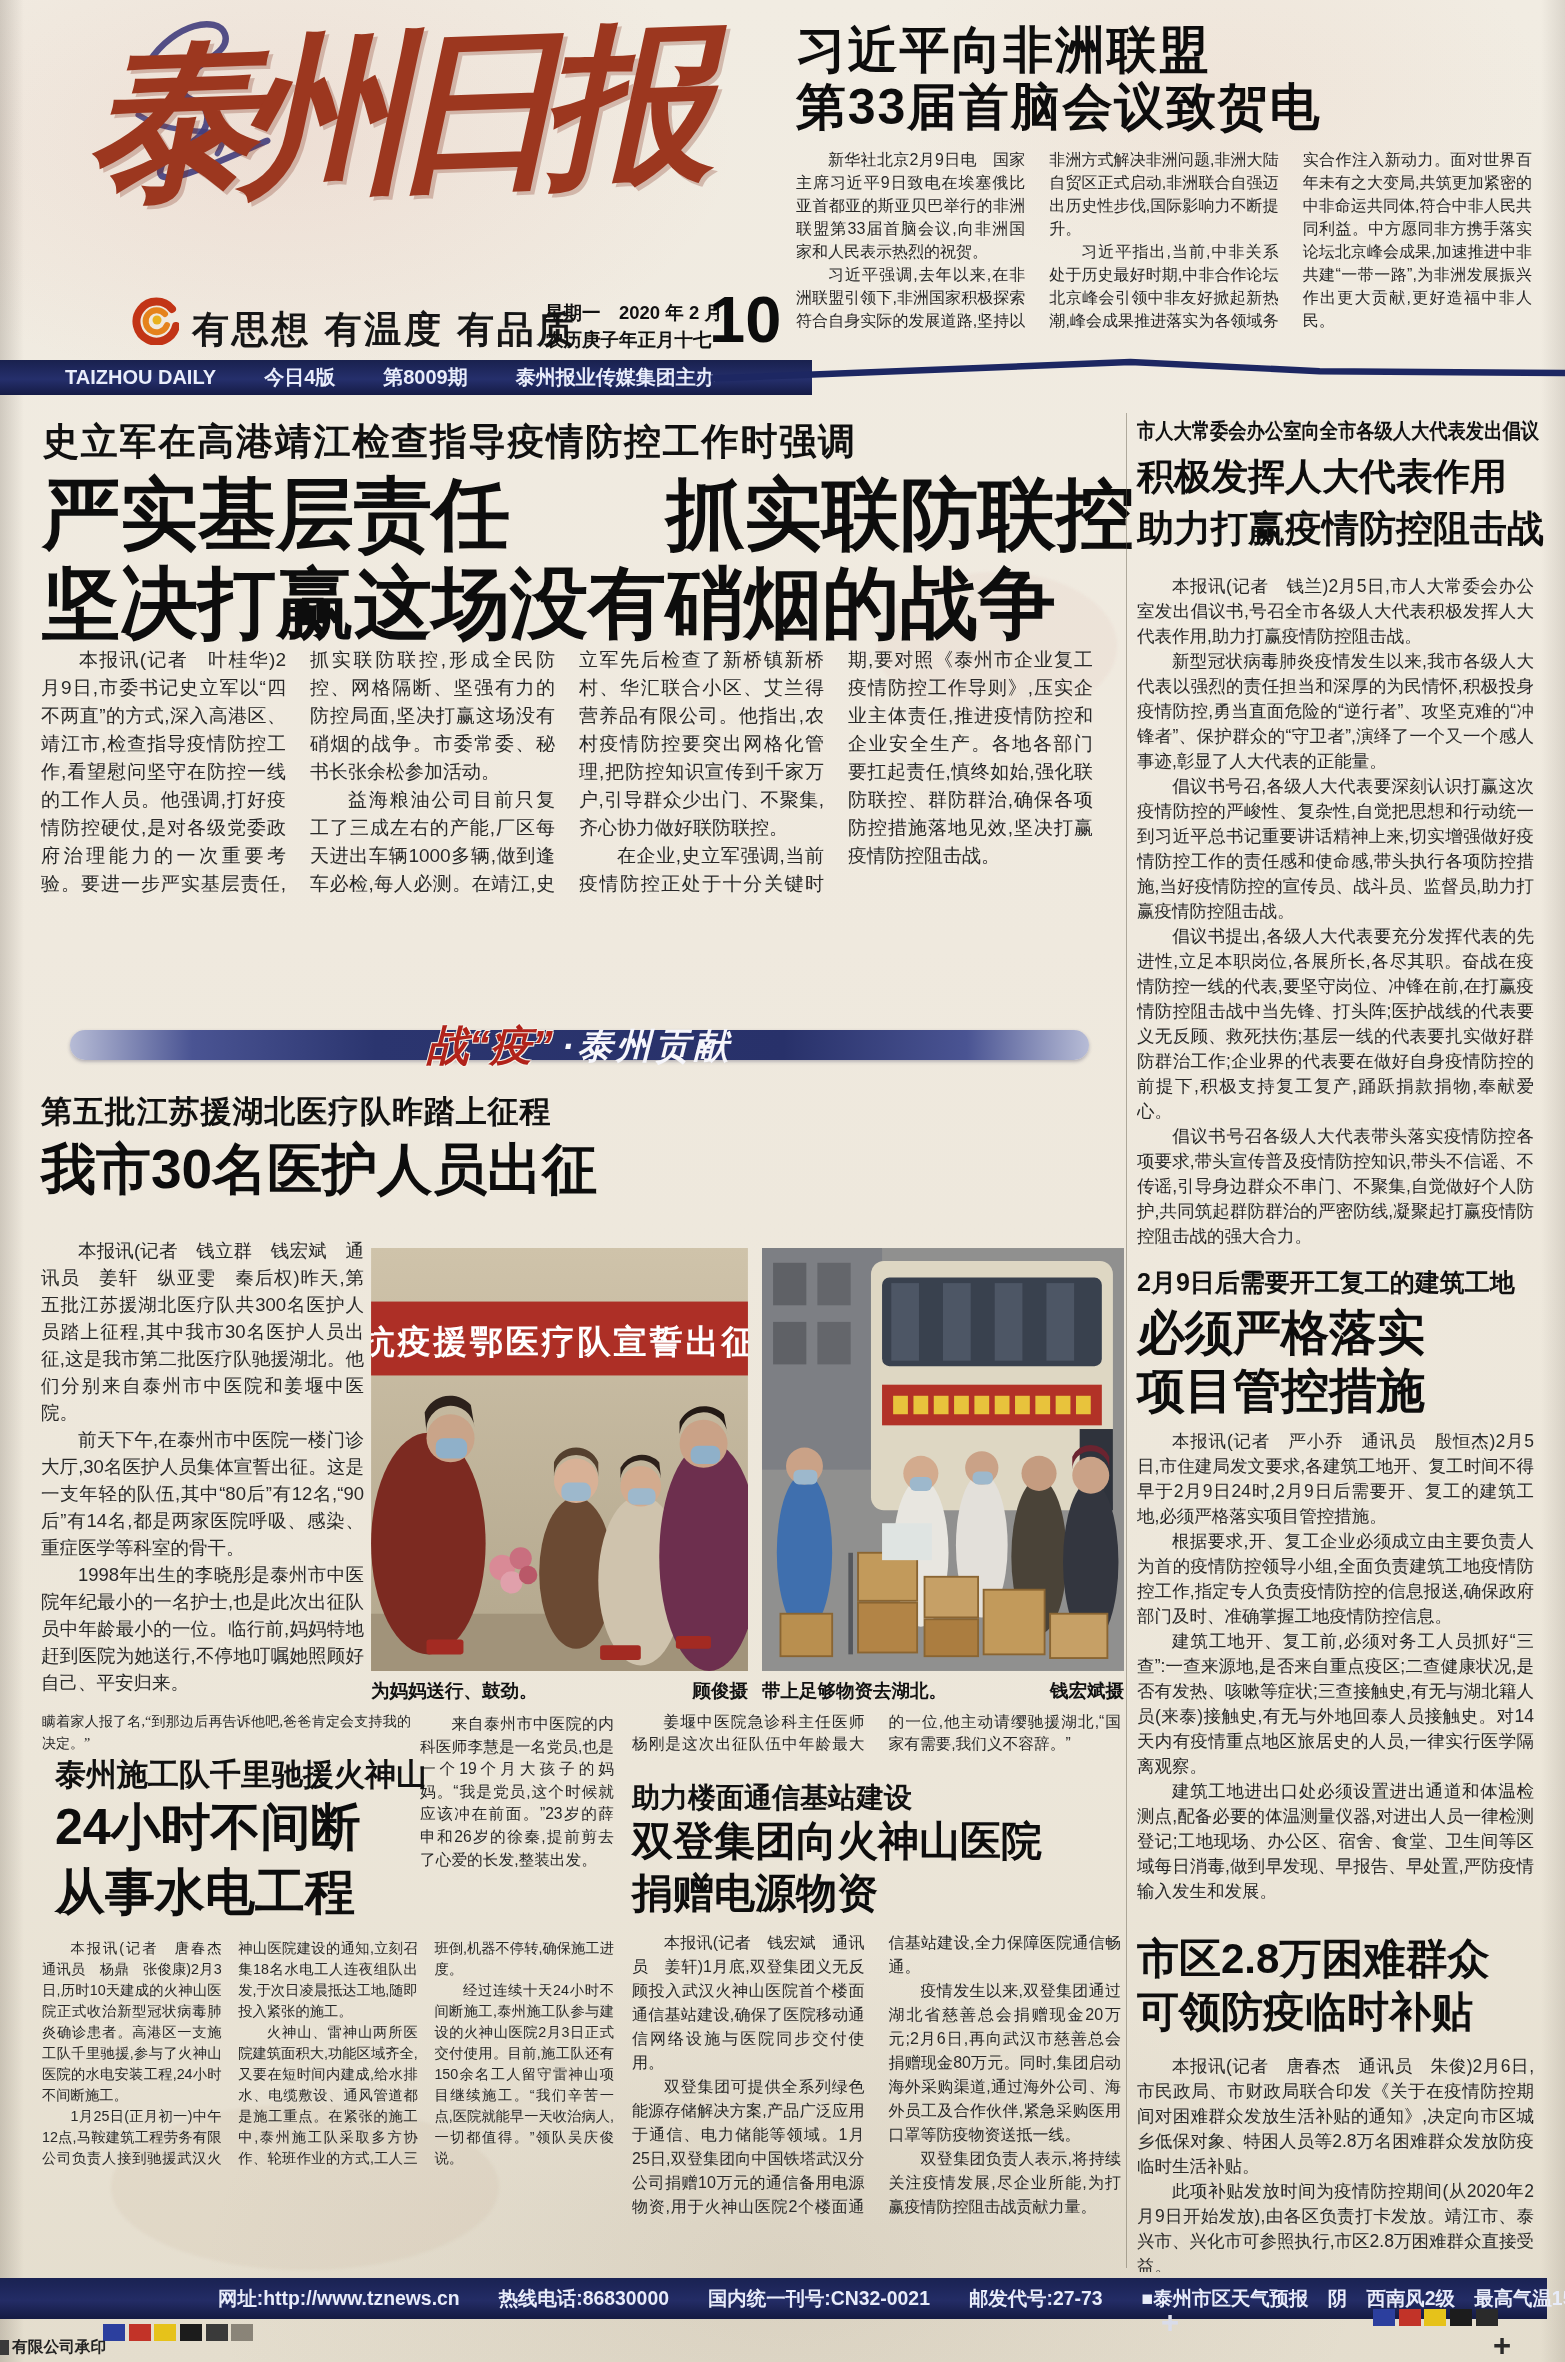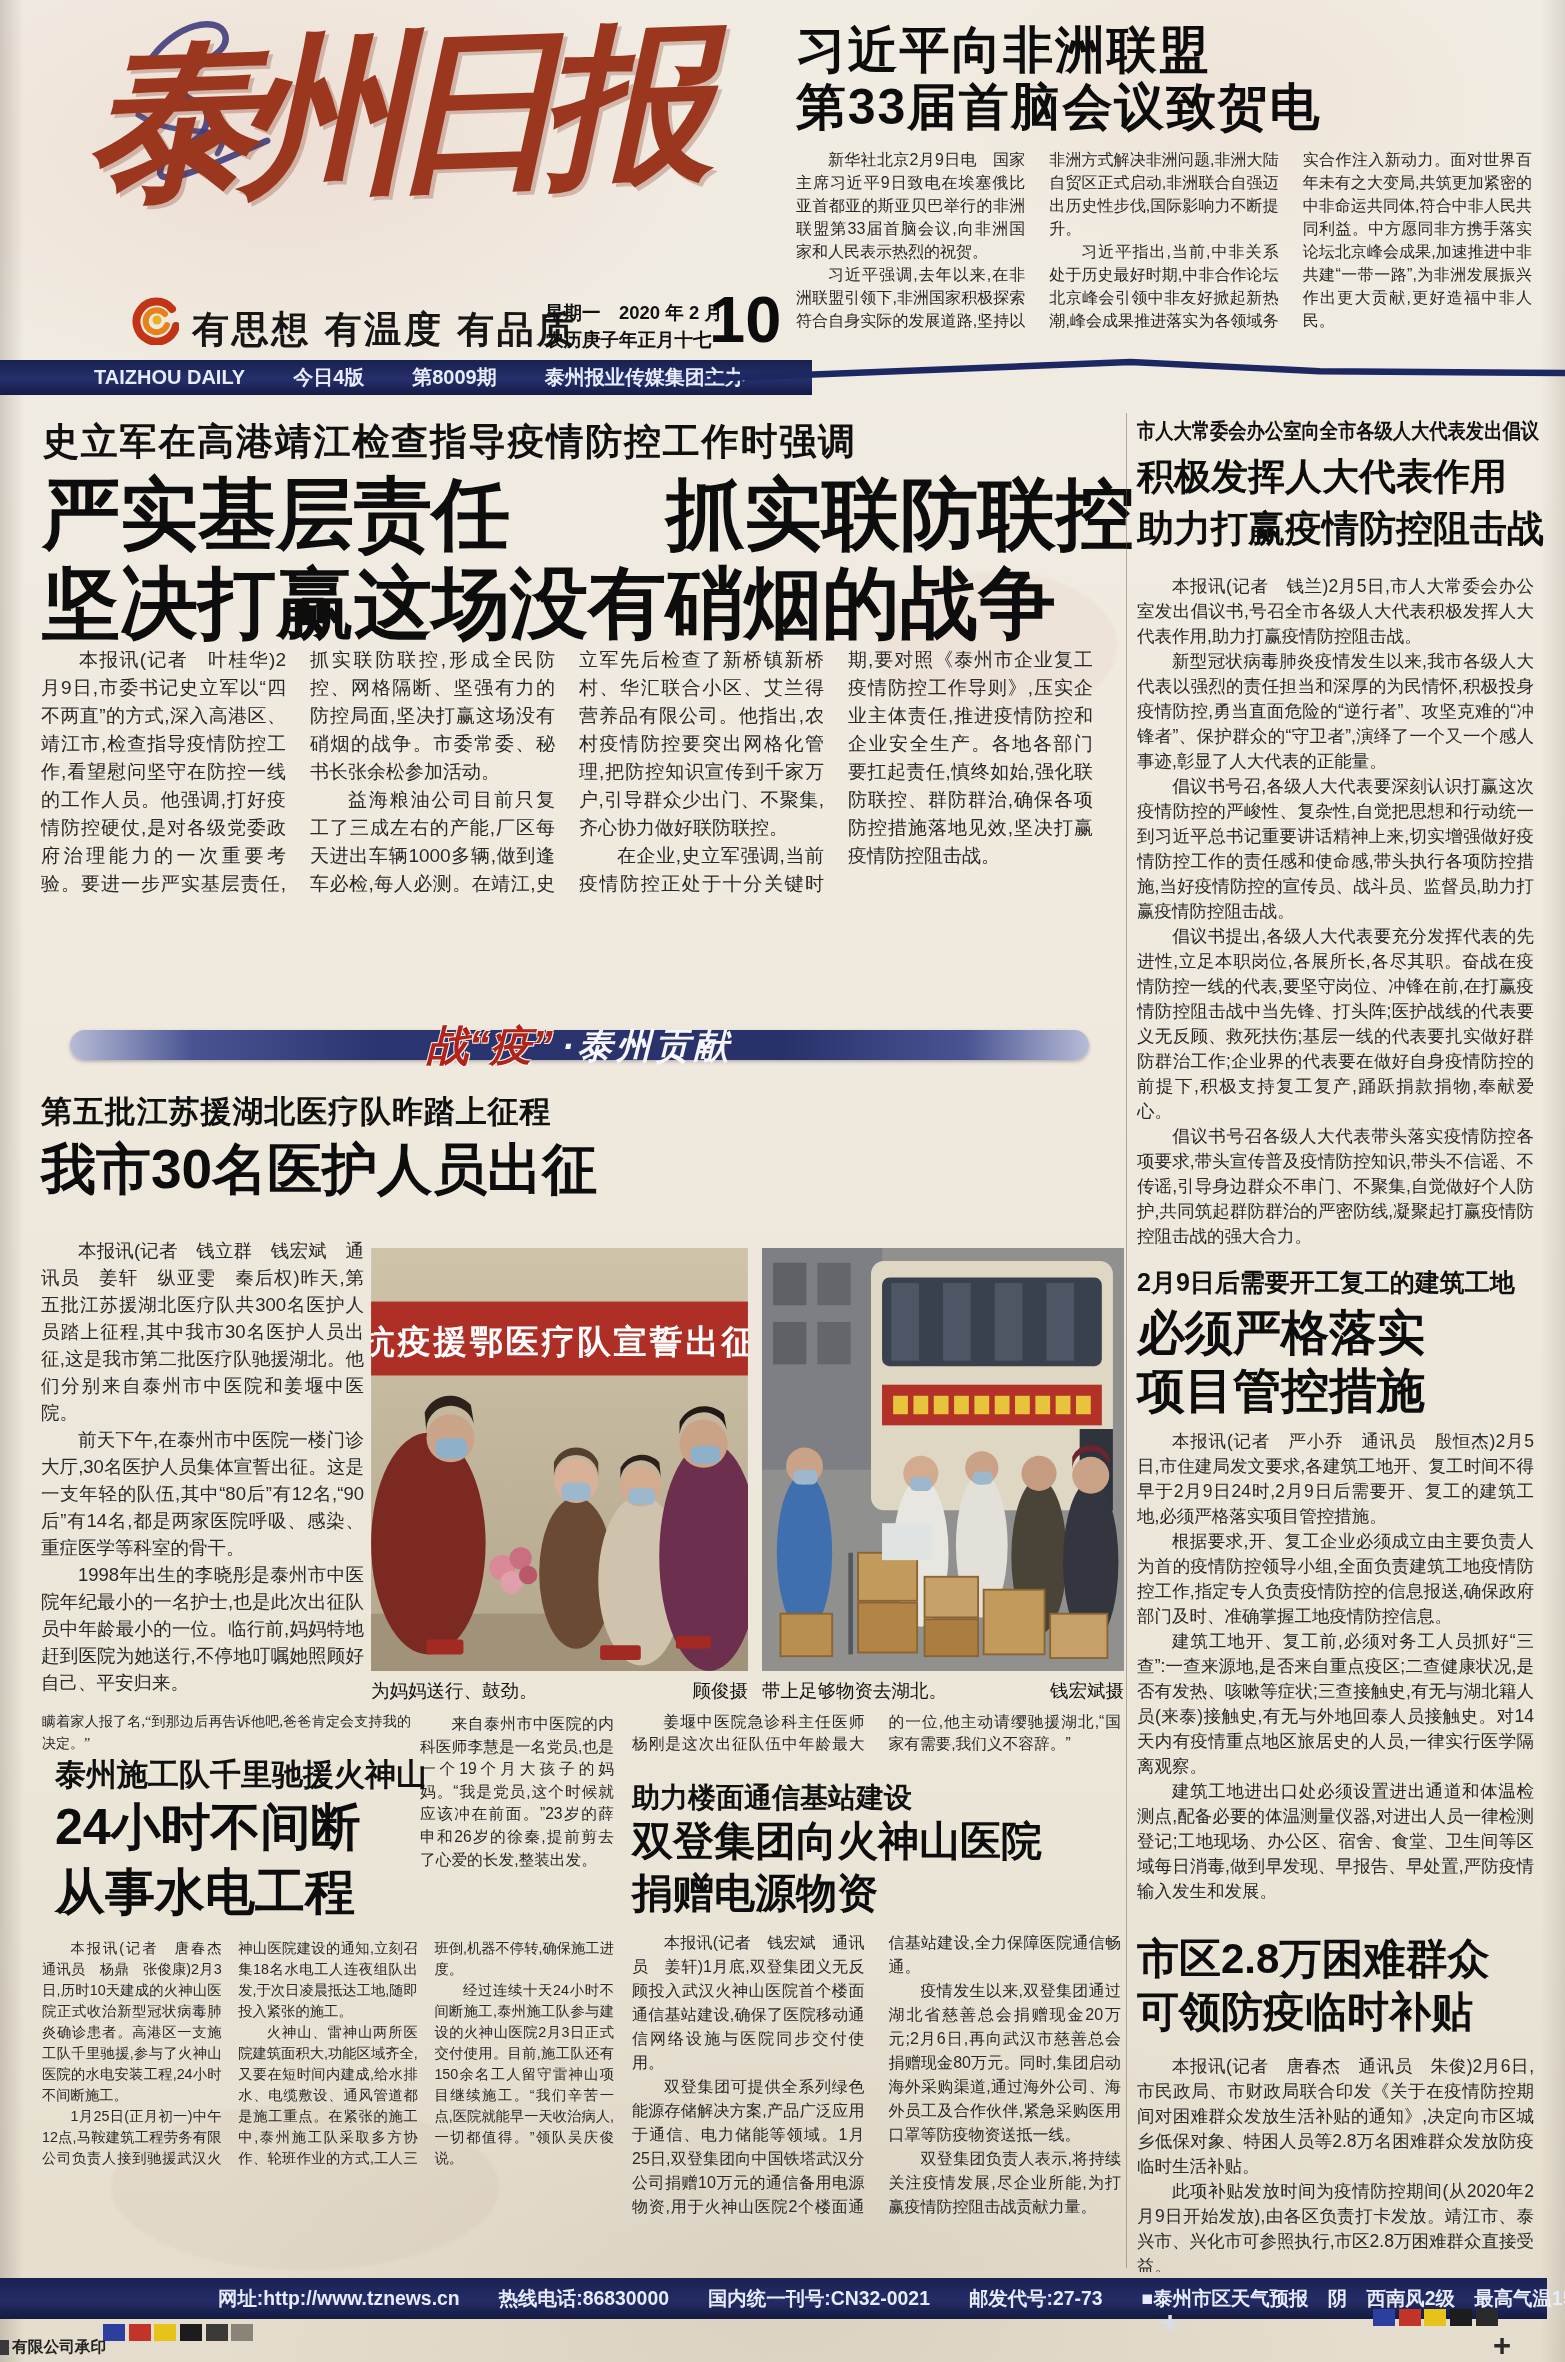--- a/index.html
+++ b/index.html
@@ -13,28 +13,28 @@
   .abs{position:absolute;}
   .edge-shade-left{left:0;top:0;width:24px;height:2363px;background:linear-gradient(90deg,rgba(60,50,40,.18),rgba(0,0,0,0));}
   .edge-shade-right{right:0;top:0;width:24px;height:2363px;background:linear-gradient(270deg,rgba(60,50,40,.12),rgba(0,0,0,0));}
   .masthead-title{left:85px;top:26px;width:646px;font-family:"DejaVu Serif","Liberation Serif",serif;
       font-style:italic;font-weight:bold;font-size:172px;line-height:1;letter-spacing:-20px;color:#9c371f;
       transform:rotate(-2deg);text-shadow:3.7px 3.7px 0 rgba(120,34,14,.25);white-space:nowrap;}
   .slogan-text{left:192px;top:305px;font-size:37px;font-weight:bold;letter-spacing:2.8px;color:#161616;white-space:nowrap;}
   .date-block{left:545px;top:299px;font-size:18.5px;font-weight:bold;line-height:27px;color:#101010;white-space:nowrap;}
   .day-number{left:709px;top:282px;font-size:65px;font-weight:900;color:#0c0c0c;}
   .navy-bar{left:0;top:360px;width:812px;height:35px;background:linear-gradient(180deg,#19214e,#252f6c 55%,#151b45);
-      color:#e9edfb;display:flex;align-items:center;gap:48px;padding-left:94px;box-sizing:border-box;
+      color:#e9edfb;display:flex;align-items:center;gap:48px;padding-left:65px;box-sizing:border-box;
       font-size:20px;font-weight:bold;white-space:nowrap;}
   .kicker{font-weight:bold;color:#101010;white-space:nowrap;}
   .headline{font-weight:900;color:#0d0d0d;white-space:nowrap;font-family:"Liberation Sans","DejaVu Sans",sans-serif;}
   .body-cols{text-align:justify;color:#282828;overflow:hidden;}
   .body-cols p{margin:0;text-indent:2em;}
   .vrule{width:0.9px;background:rgba(110,104,88,.5);}
-  .caption-row{display:flex;justify-content:space-between;font-size:18.5px;font-weight:normal;color:#111;}
+  .caption-row{display:flex;justify-content:space-between;font-size:18.5px;font-weight:bold;color:#111;}
   .zhanyi{left:70px;top:1030px;width:1019px;height:30px;border-radius:21px;
       background:linear-gradient(90deg,#b7bcd6 0%,#4a5493 12%,#2b356f 30%,#28316a 70%,#4a5493 88%,#b7bcd6 100%);
       display:flex;align-items:center;justify-content:center;gap:9.2px;box-shadow:0 1.8px 3.7px rgba(40,40,80,.3);}
   .zhanyi-red{font-size:42px;font-weight:900;font-style:italic;color:#b1221a;line-height:41px;
       text-shadow:-0.9px -0.9px 0 #f2efe6,0.9px -0.9px 0 #f2efe6,-0.9px 0.9px 0 #f2efe6,0.9px 0.9px 0 #f2efe6;}
   .zhanyi-white{font-size:35px;font-weight:900;font-style:italic;color:#f6f6fb;letter-spacing:3.7px;line-height:41px;}
   .footer-bar{left:0;top:2278px;width:1547px;height:41px;background:linear-gradient(180deg,#1a2252,#232c66 55%,#141a42);
       color:#e8ecfa;display:flex;align-items:center;gap:39px;padding-left:218px;box-sizing:border-box;
       font-size:19.4px;font-weight:bold;white-space:nowrap;}
   .regmark{height:16.6px;width:22px;display:inline-block;}

